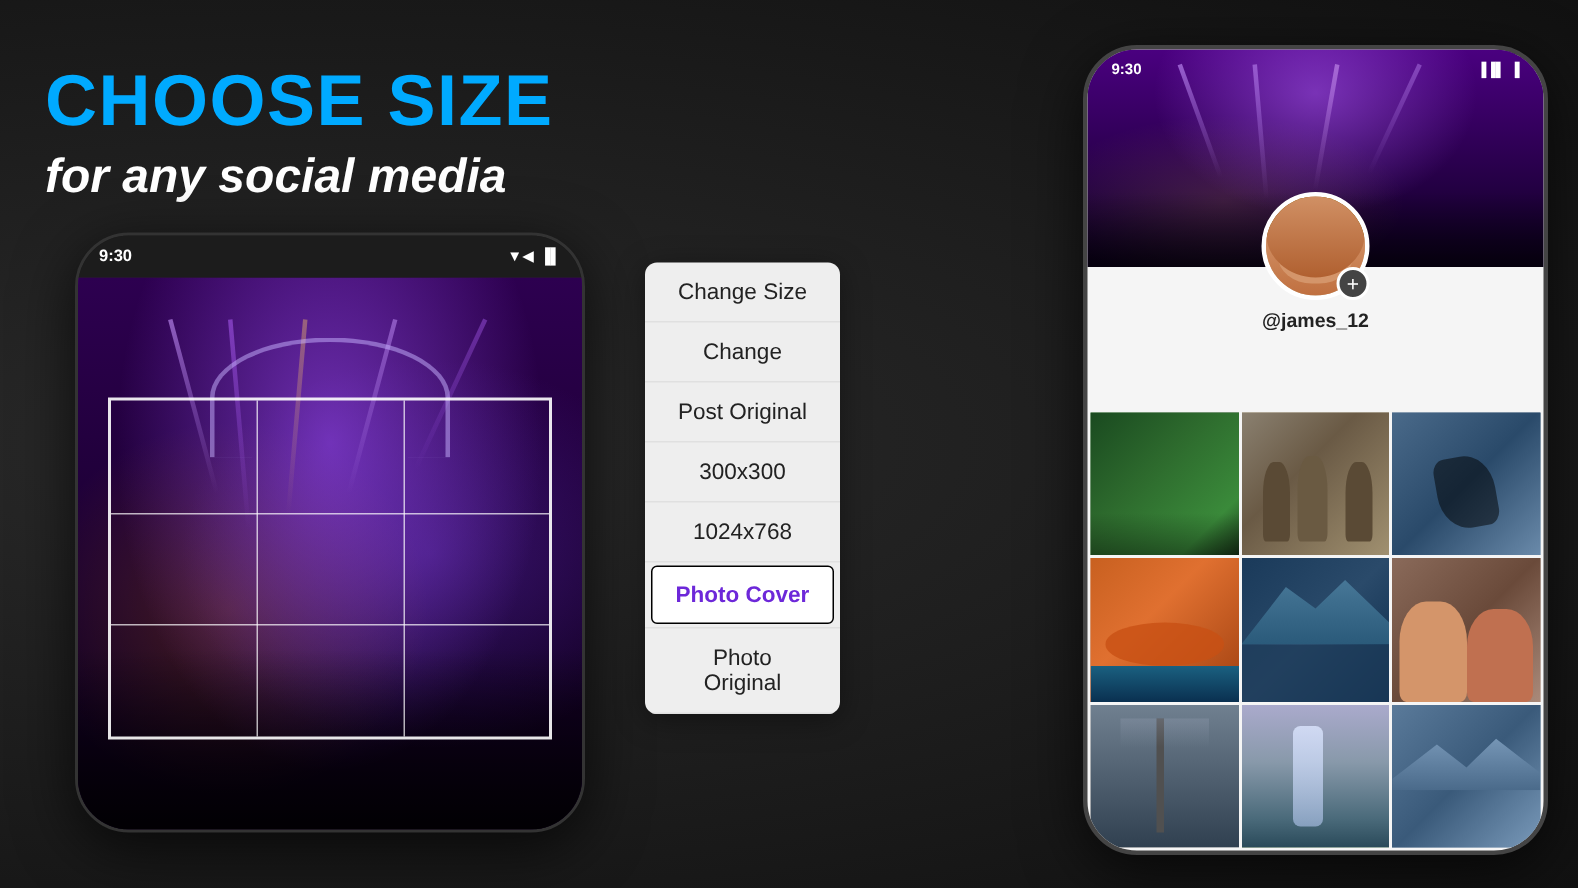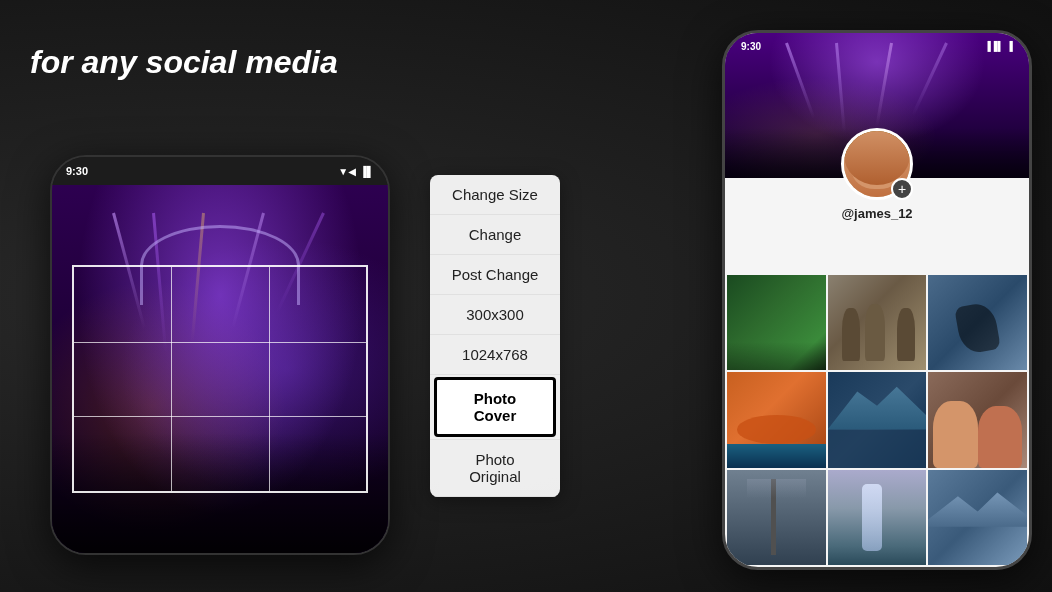--- a/index.html
+++ b/index.html
@@ -140,22 +140,22 @@
       padding: 11px 18px;
       font-size: 15px;
       color: #222;
       text-align: center;
       cursor: pointer;
       background: transparent;
     }
     .dropdown-item.selected {
       background: #ffffff;
       font-weight: 600;
-      color: #000000;
-      border: 3px solid #000000;
+      color: #6d28d9;
+      border: 1px solid #000000;
       border-radius: 4px;
       margin: 2px 4px;
       padding: 10px 14px;
     }
     .dropdown-divider {
       height: 1px;
       background: #e0e0e0;
       margin: 0;
     }
 
@@ -318,20 +318,21 @@
       height: 100%;
       background: linear-gradient(180deg, rgba(200,180,140,0.3) 0%, rgba(100,80,40,0.5) 100%);
     }
   </style>
 </head>
 <body>
 
 <div class="bg"></div>
 
 <div class="headline">
+  <div class="headline-main">CHOOSE SIZE</div>
   <div class="headline-sub">for any social media</div>
 </div>
 
 <div class="phone-left">
   <div class="phone-left-notch-bar">
     <span class="phone-time-left">9:30</span>
     <div class="phone-icons-left">
       <span>▼◀</span>
       <span>▐▌</span>
     </div>
@@ -356,21 +357,21 @@
       <div class="grid-line-v" style="left:66.66%;"></div>
     </div>
   </div>
 </div>
 
 <div class="dropdown-menu">
   <div class="dropdown-item">Change Size</div>
   <div class="dropdown-divider"></div>
   <div class="dropdown-item">Change</div>
   <div class="dropdown-divider"></div>
-  <div class="dropdown-item">Post Change</div>
+  <div class="dropdown-item">Post Original</div>
   <div class="dropdown-divider"></div>
   <div class="dropdown-item">300x300</div>
   <div class="dropdown-divider"></div>
   <div class="dropdown-item">1024x768</div>
   <div class="dropdown-divider"></div>
   <div class="dropdown-item selected">Photo Cover</div>
   <div class="dropdown-divider"></div>
   <div class="dropdown-item">Photo Original</div>
   <div class="dropdown-divider"></div>
 </div>

